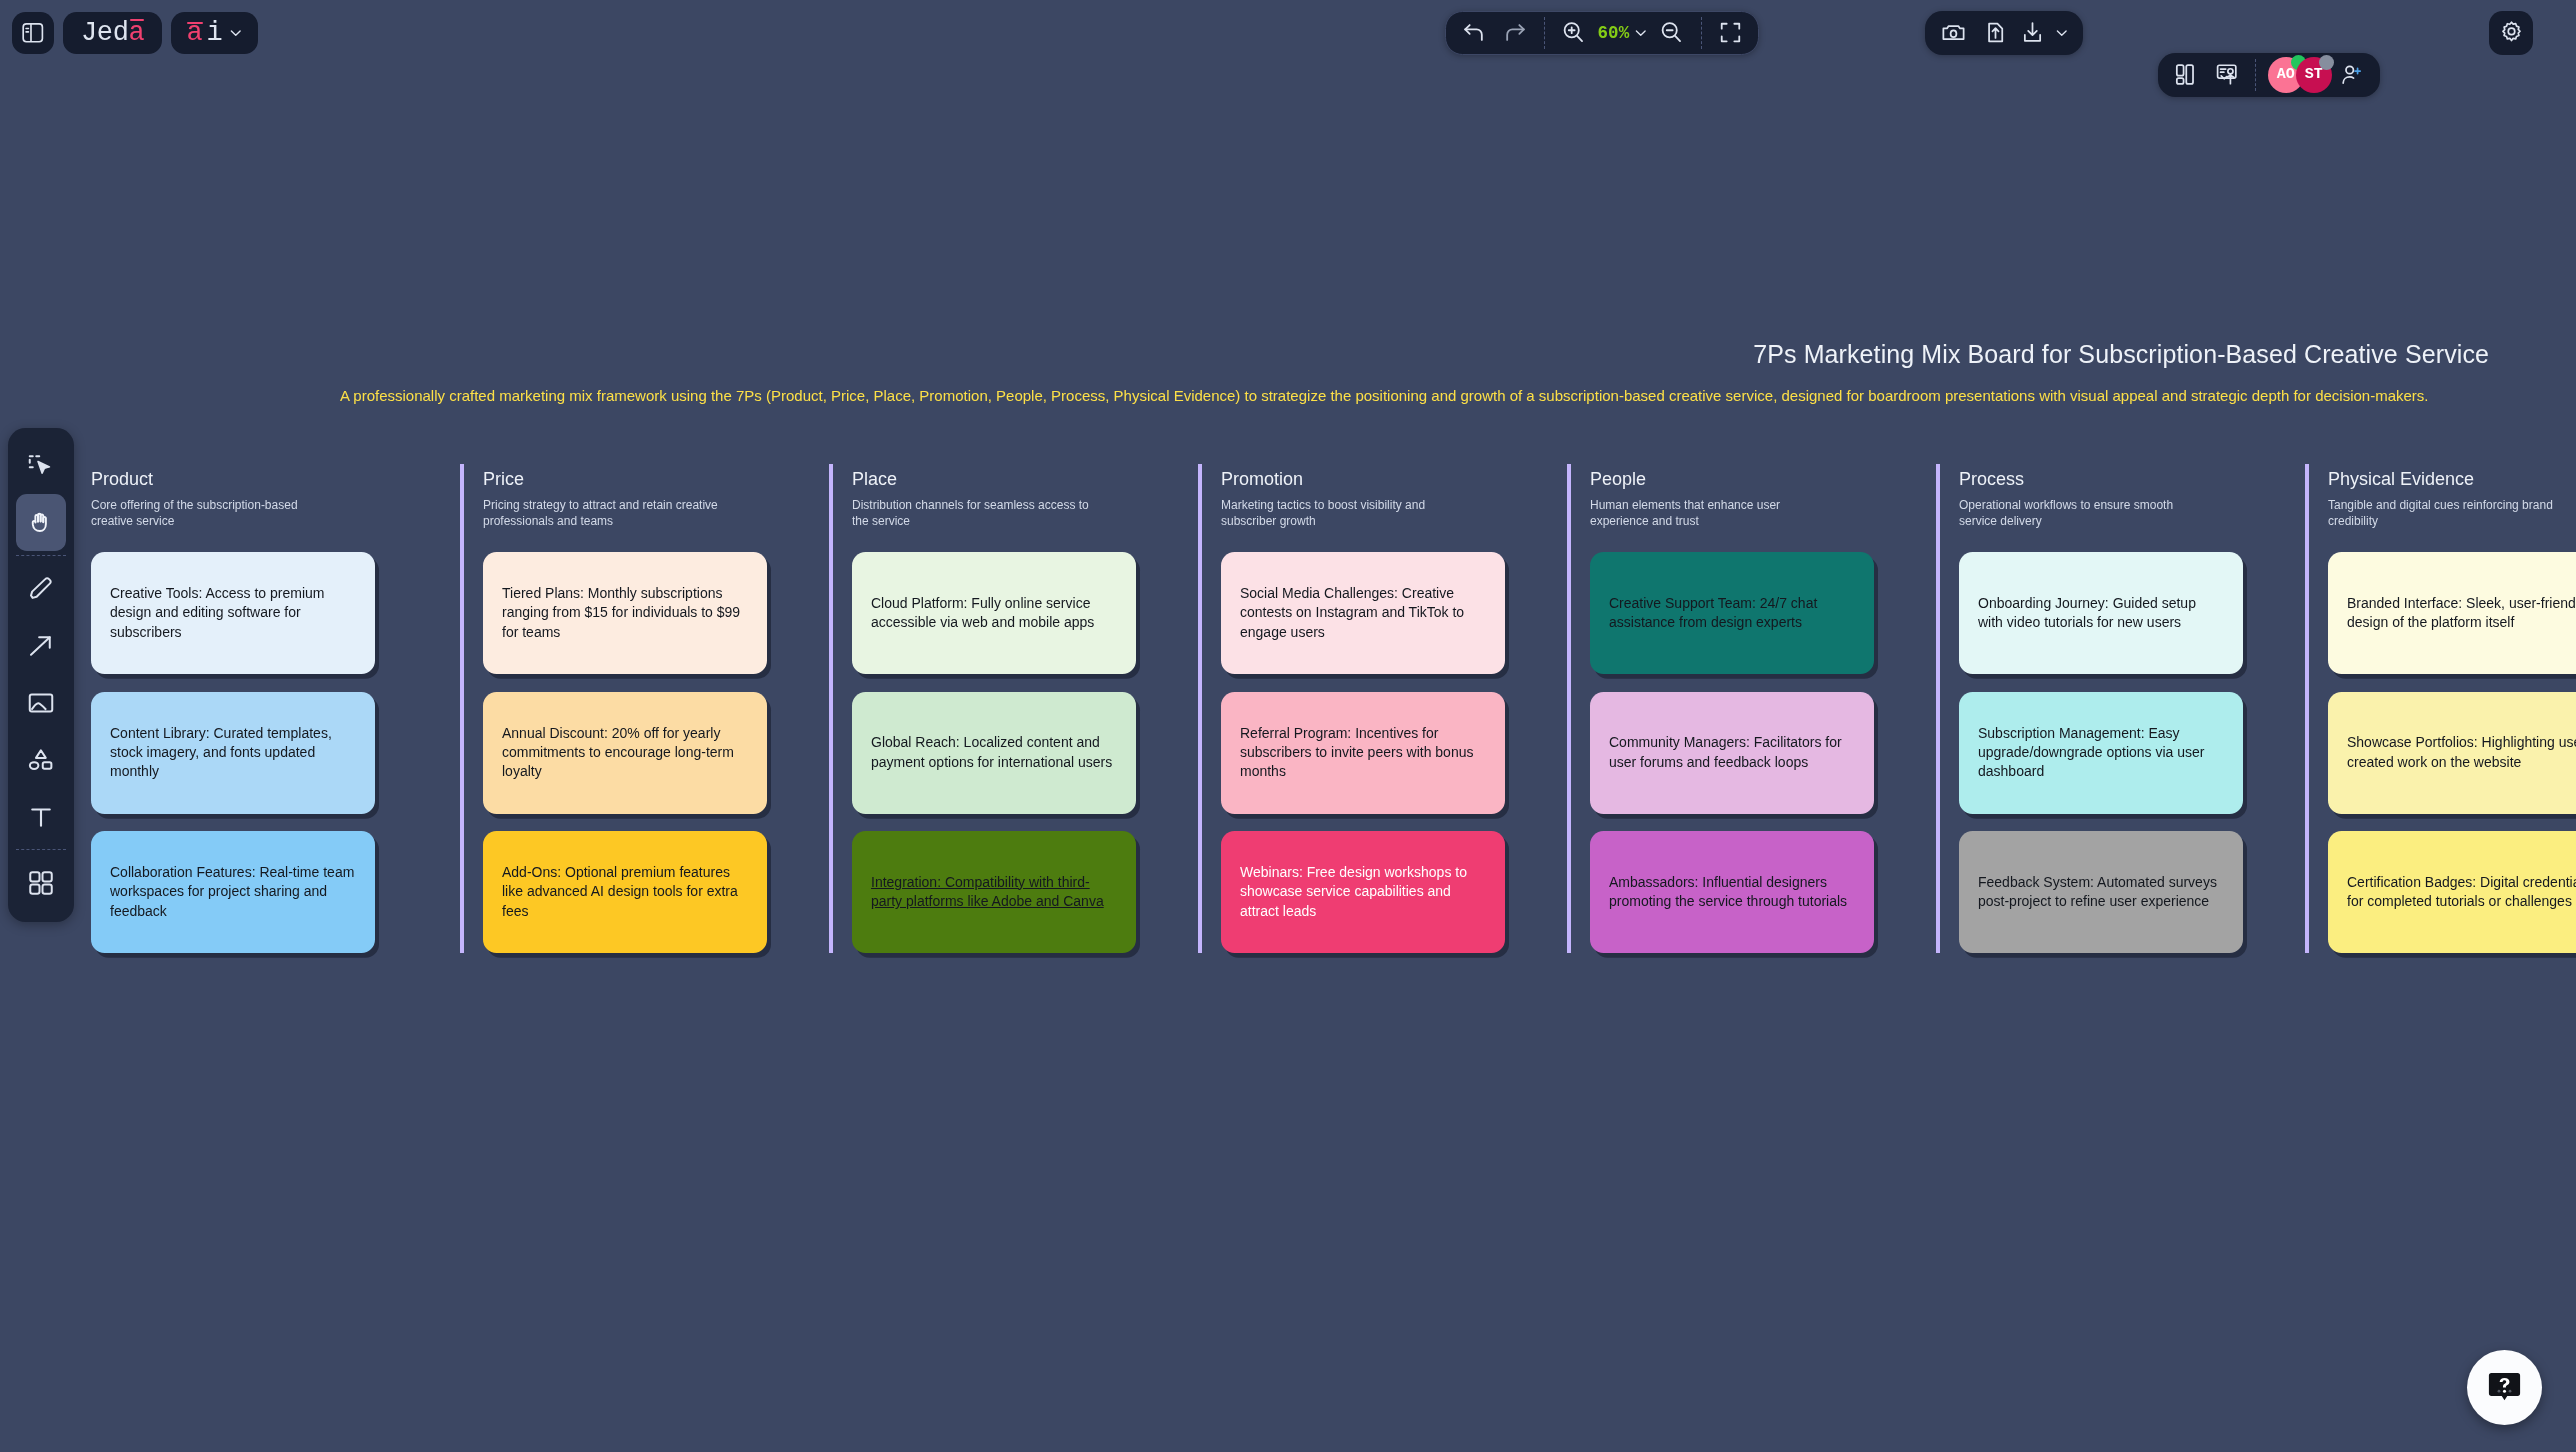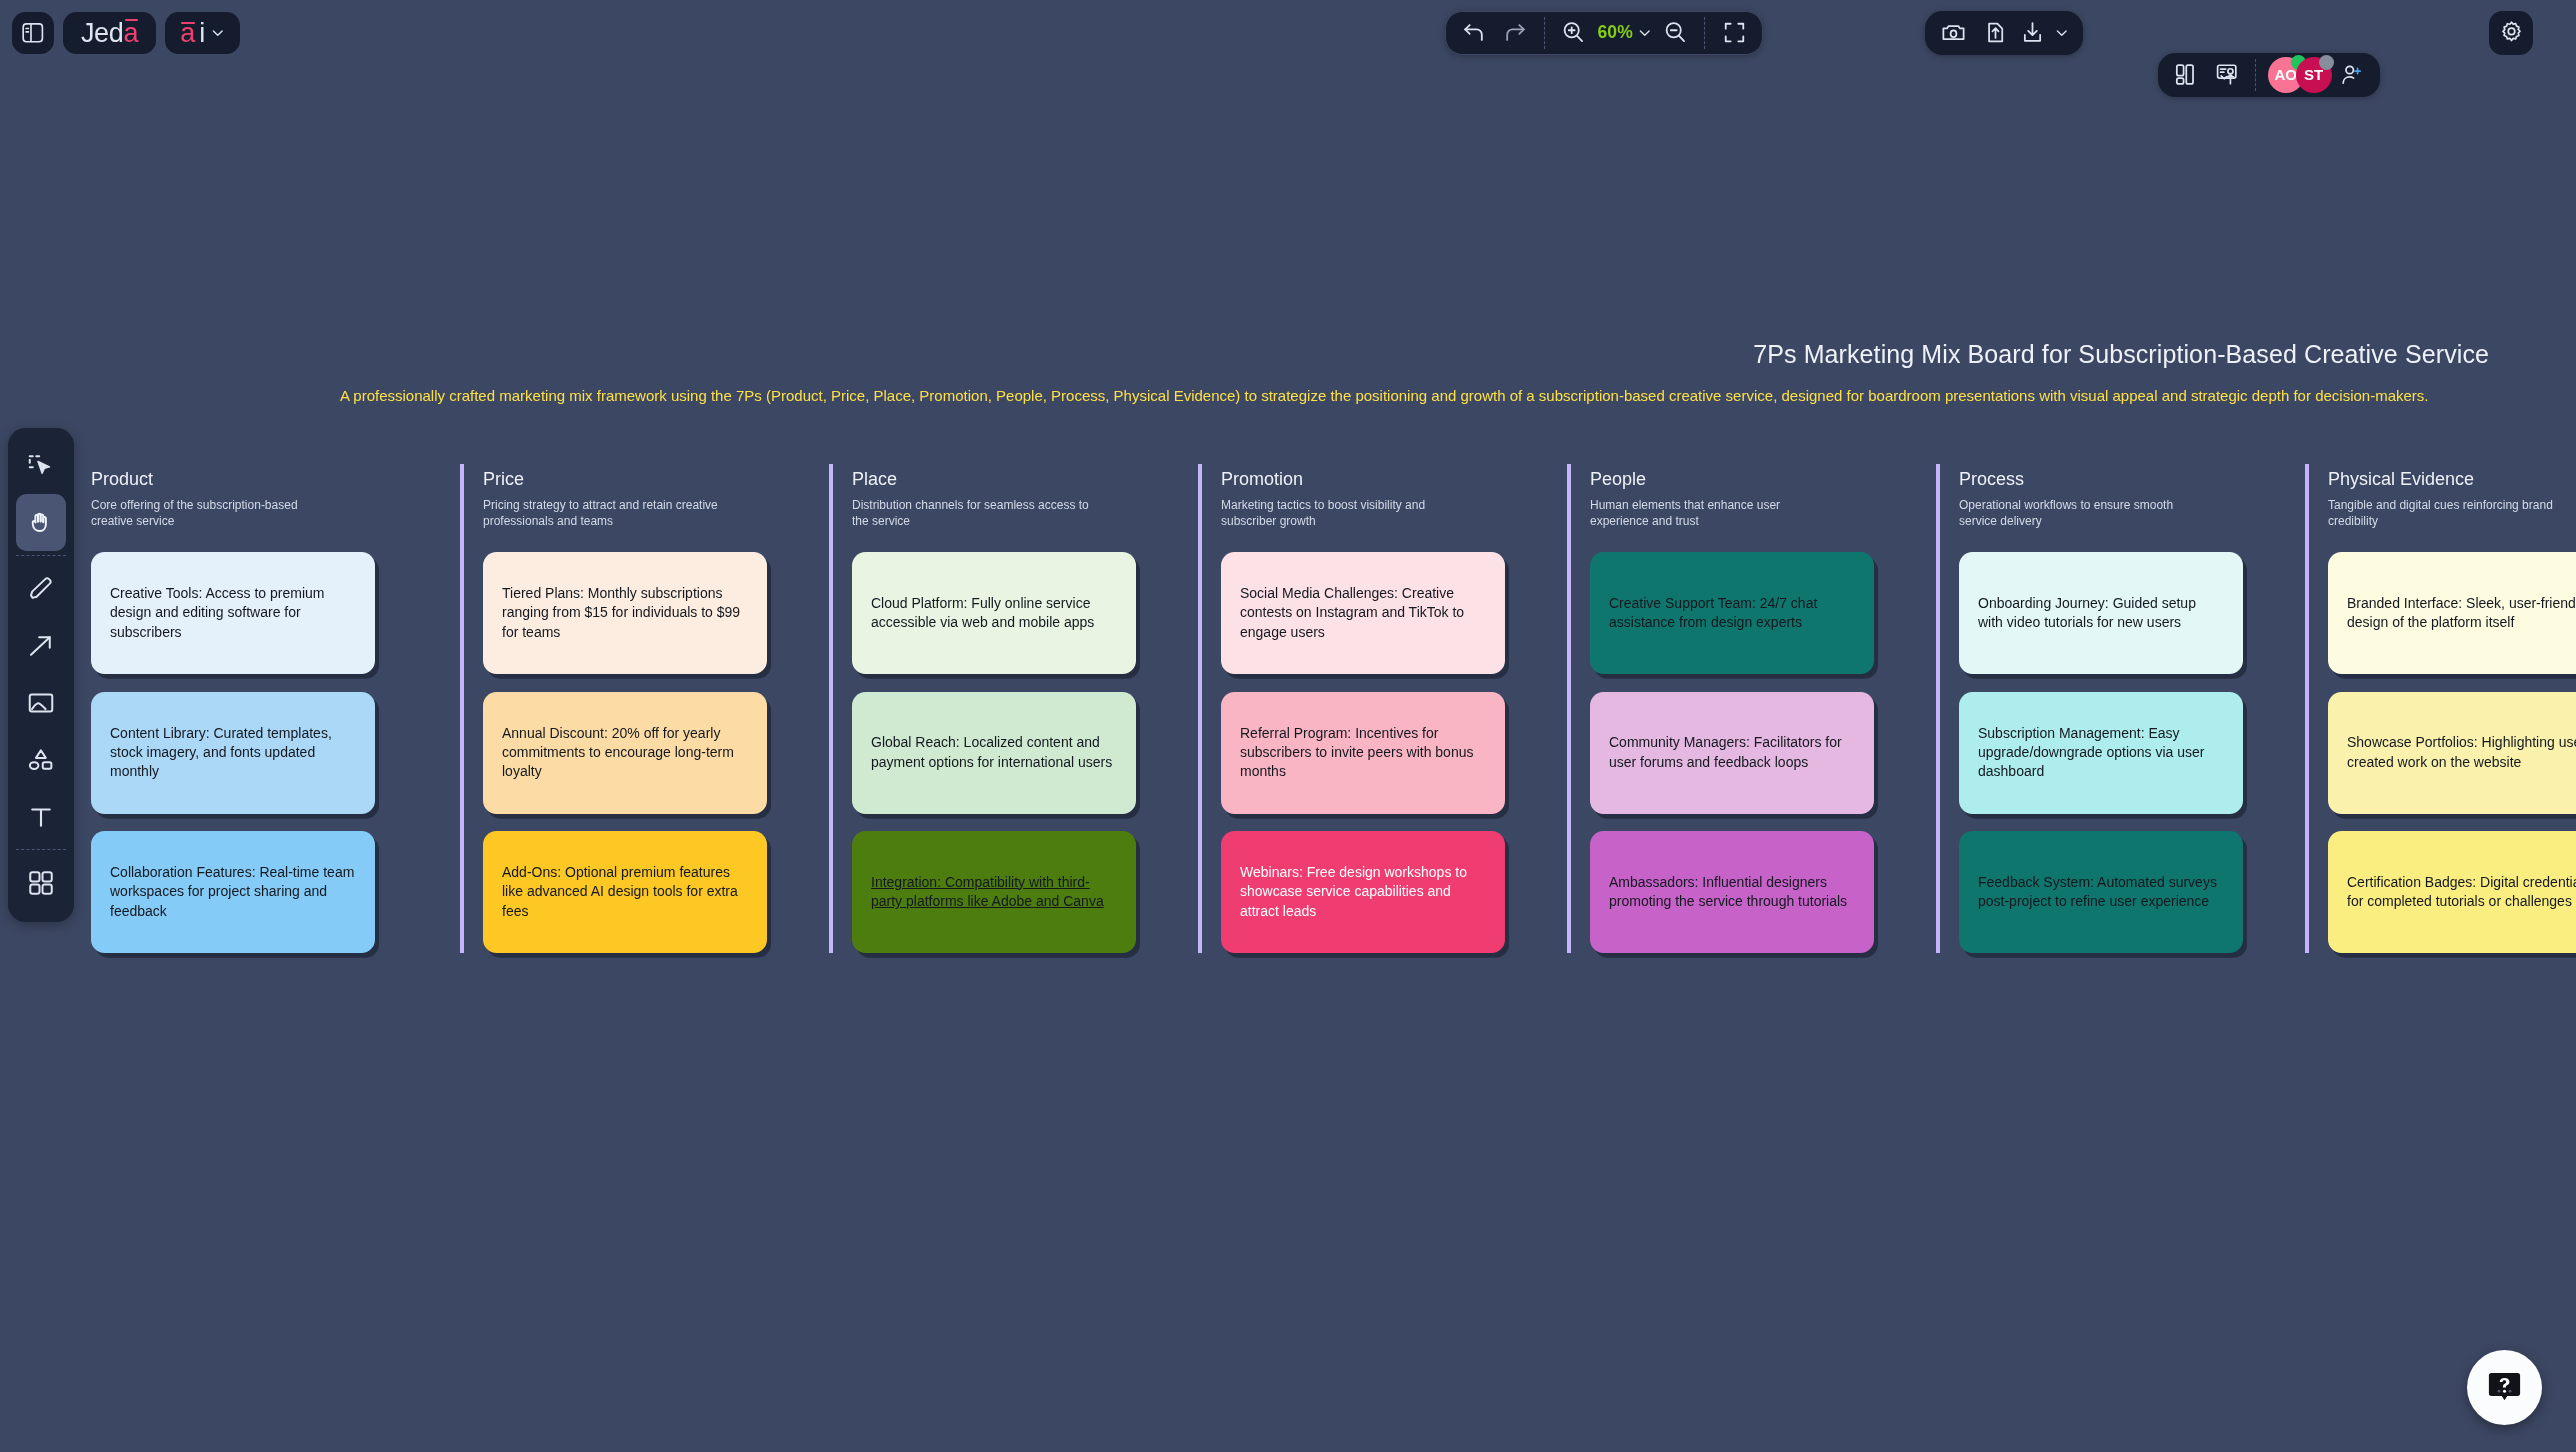--- a/index.html
+++ b/index.html
@@ -15,20 +15,21 @@
   #canvas {
     position: absolute; inset: 0;
     background: #3c4763;
   }
 
   
   .topbar {
     position: absolute; top: 0; left: 0; right: 0; height: 94px;
     z-index: 50;
     pointer-events: none;
+    font-family: Liberation Mono, monospace;
   }
   .topbar > * { pointer-events: auto; }
 
   .pill {
     background: #151c2e;
     border-radius: 17.5px;
     display: flex;
     align-items: center;
     box-shadow: 0 1.3px 6.7px rgba(0,0,0,.28);
   }
@@ -271,21 +272,21 @@
           </div>
         </div>
       </div>
       <div class="col">
         <div class="col-inner">
           <div class="col-title">Process</div>
           <div class="col-desc">Operational workflows to ensure smooth service delivery</div>
           <div class="cards">
             <div class="card" style="background: rgb(227, 247, 246);">Onboarding Journey: Guided setup with video tutorials for new users</div>
             <div class="card" style="background: rgb(174, 237, 237);">Subscription Management: Easy upgrade/downgrade options via user dashboard</div>
-            <div class="card" style="background: #0f766e;">Feedback System: Automated surveys post-project to refine user experience</div>
+            <div class="card" style="background: #a3a3a3;">Feedback System: Automated surveys post-project to refine user experience</div>
           </div>
         </div>
       </div>
       <div class="col">
         <div class="col-inner">
           <div class="col-title">Physical Evidence</div>
           <div class="col-desc">Tangible and digital cues reinforcing brand credibility</div>
           <div class="cards">
             <div class="card" style="background: rgb(253, 251, 224);">Branded Interface: Sleek, user-friendly design of the platform itself</div>
             <div class="card" style="background: rgb(250, 242, 172);">Showcase Portfolios: Highlighting user-created work on the website</div>

